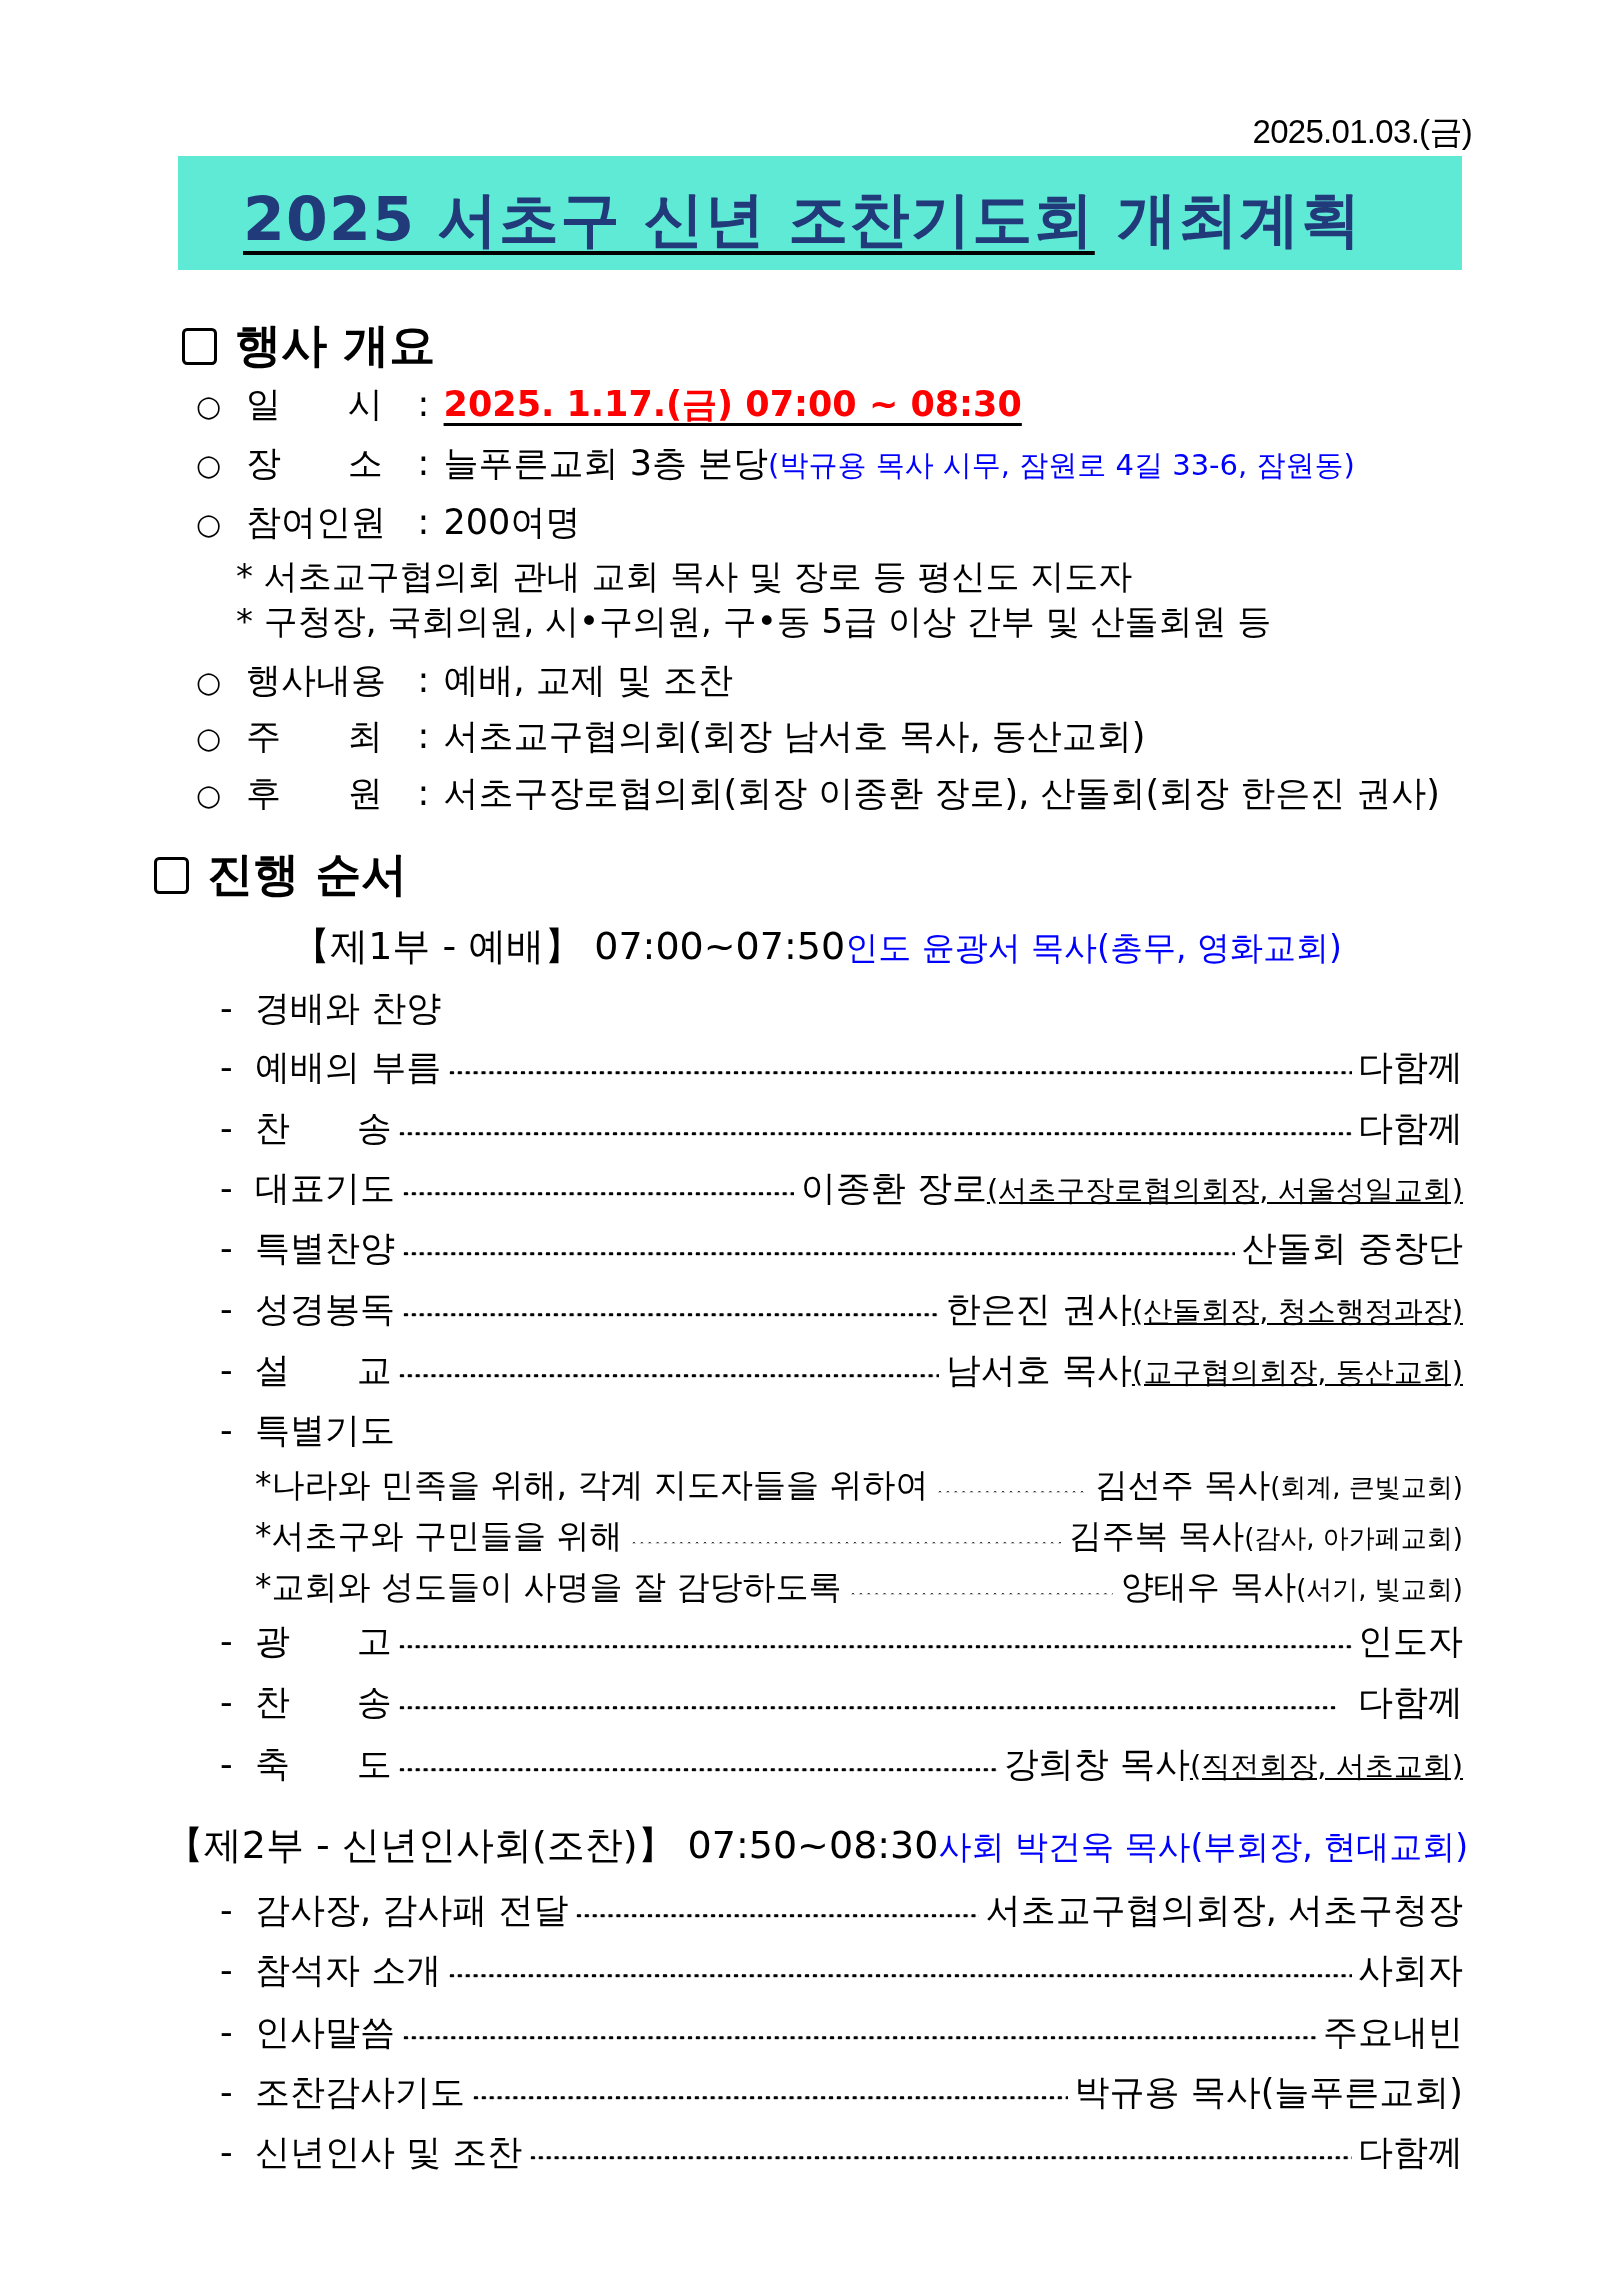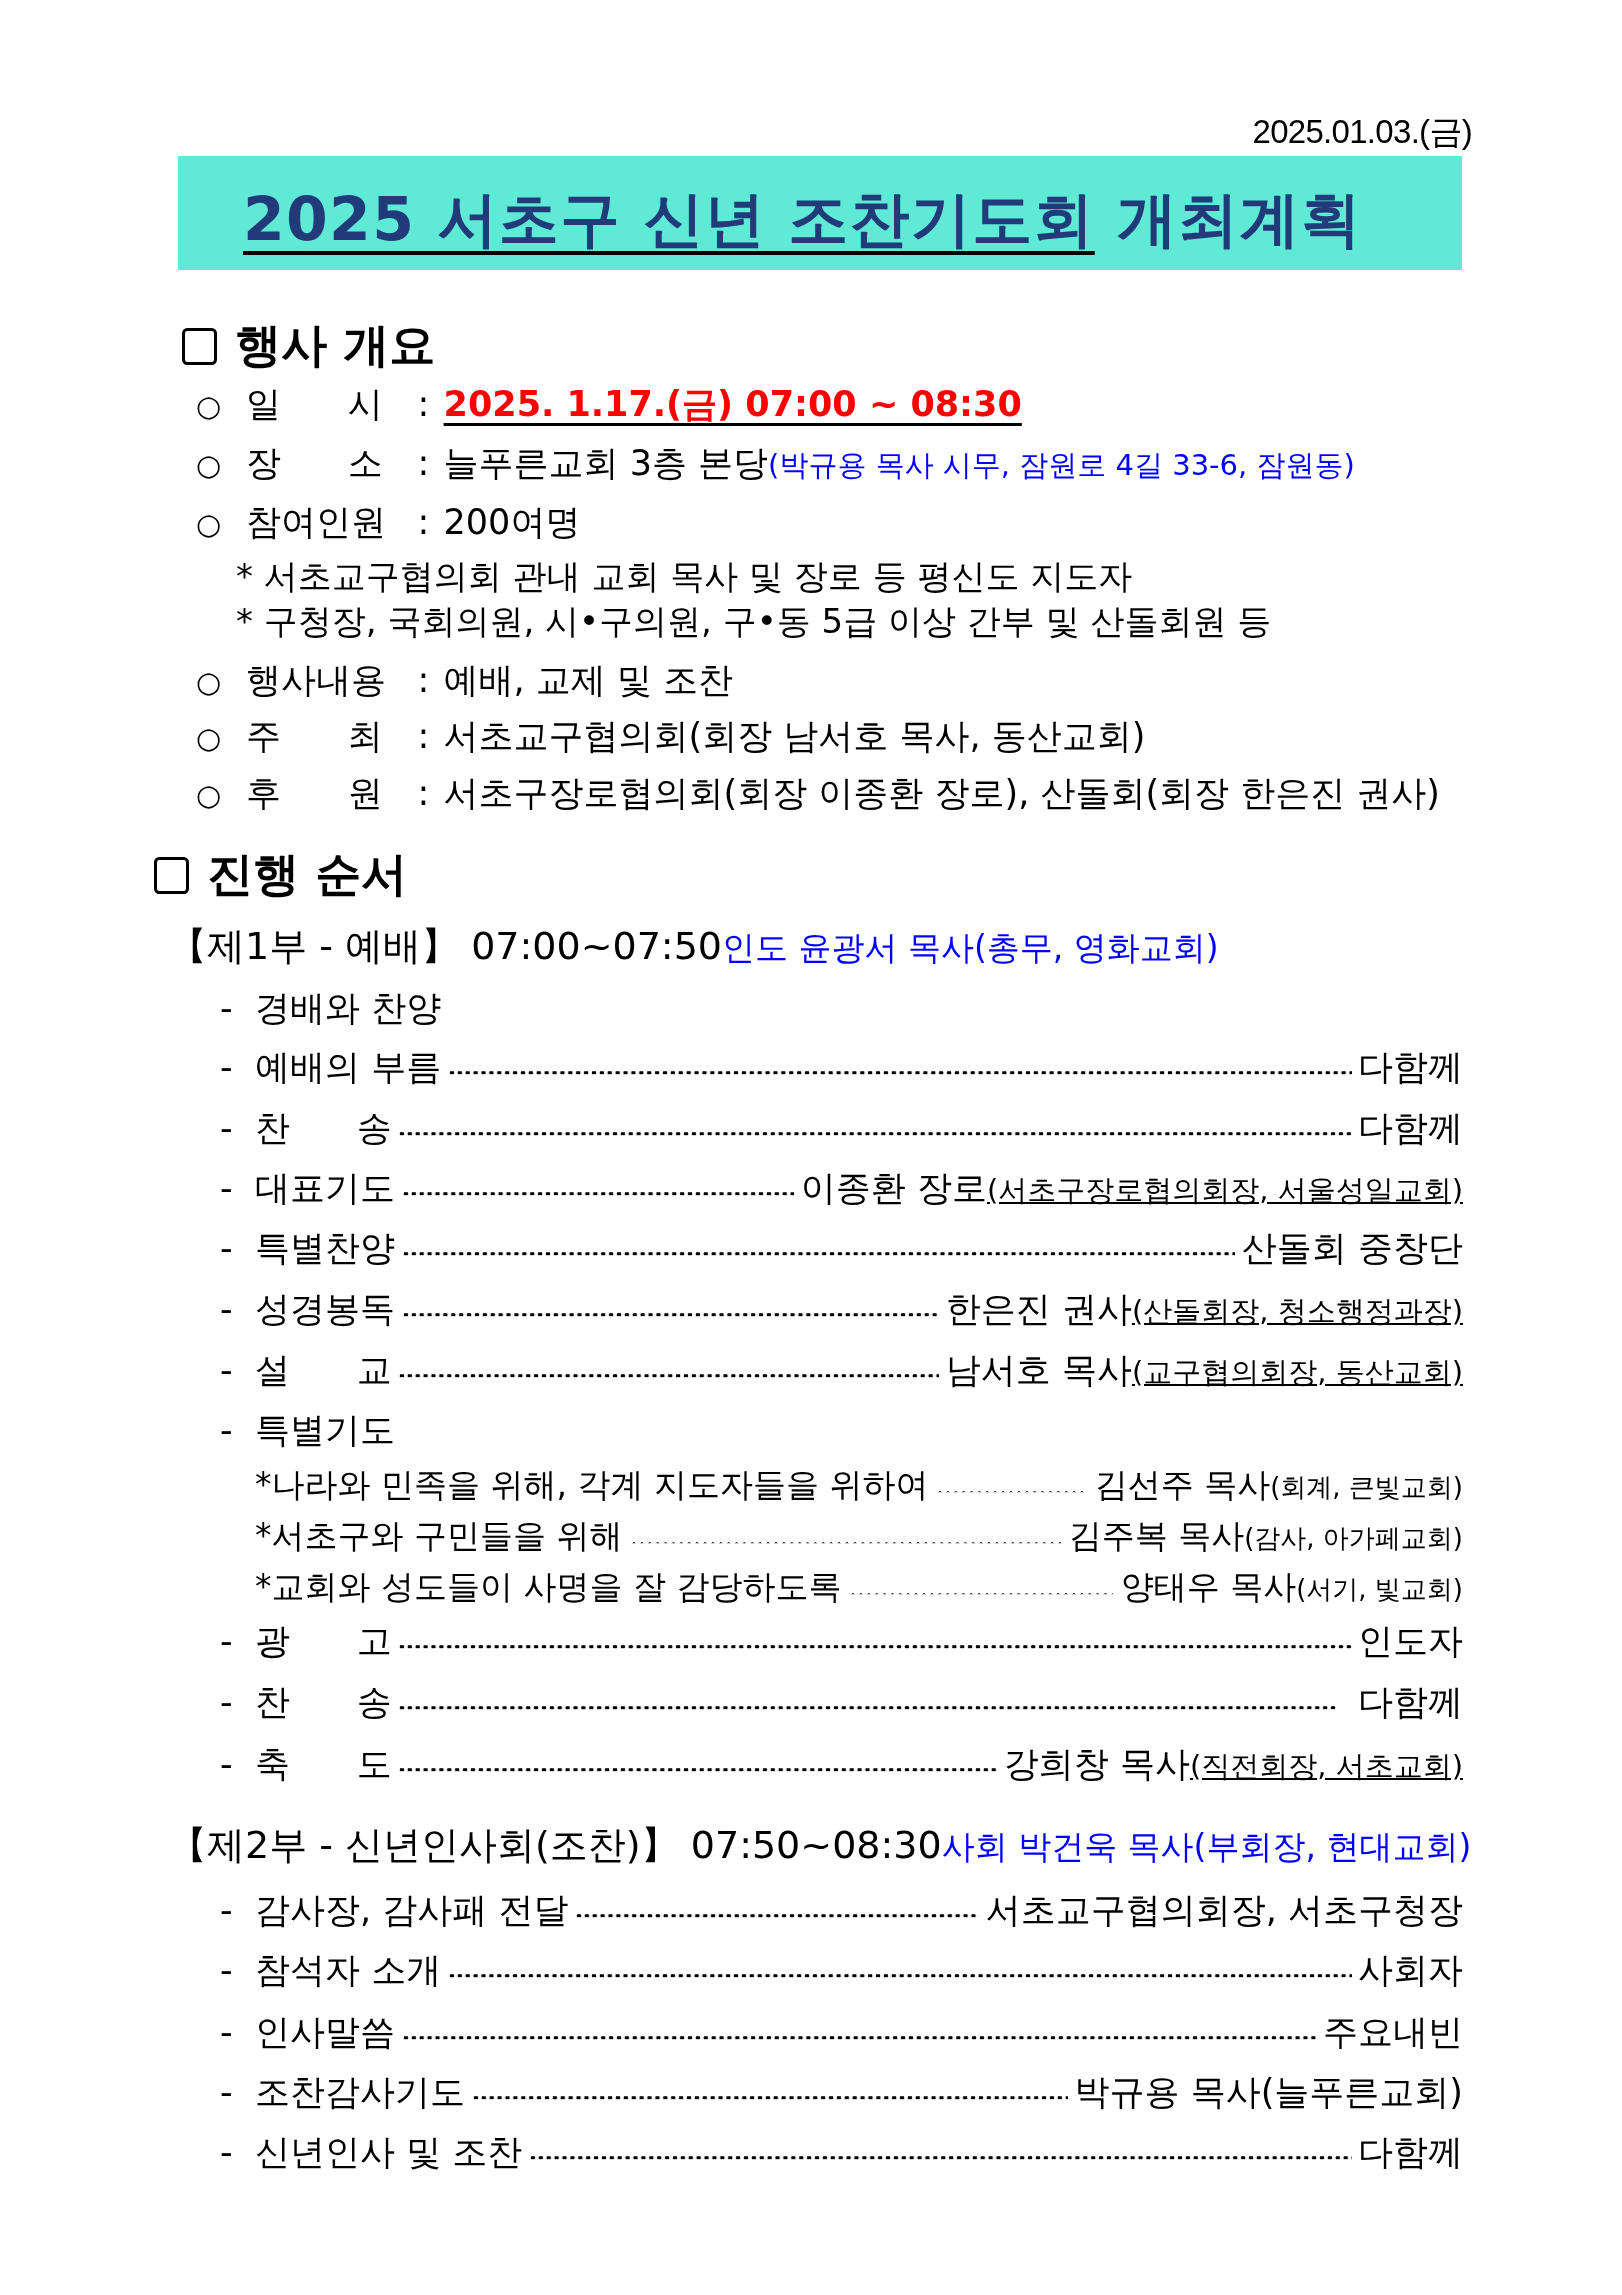--- a/index.html
+++ b/index.html
@@ -34,21 +34,21 @@
     position: absolute; font-size: 35px; white-space: nowrap; display: flex; align-items: baseline;
   }
   .bullet-o { width: 50px; display: inline-block; font-size: 29px; }
   .lbl { display: inline-block; }
   .colon { display: inline-block; margin: 0 14.4px; }
   .red { color: #ff0000; font-weight: bold; text-decoration: underline; text-decoration-color: #000; text-underline-offset: 6.5px; text-decoration-thickness: 2.6px; }
   .blue { color: #0000ff; }
   .small { font-size: 29px; }
   .note { font-size: 34px; }
   .part-header {
-    position: absolute; left: 169px; width: 1296px; display: flex; justify-content: flex-start; align-items: baseline;
+    position: absolute; left: 169px; width: 1296px; display: flex; justify-content: center; align-items: baseline;
     font-size: 38px; white-space: nowrap;
   }
   .part-header .right { color: #0000ff; font-size: 33px; }
   .prog {
     position: absolute; left: 220px; width: 1243px; display: flex; align-items: baseline; font-size: 35px; white-space: nowrap;
   }
   .prog .dash { width: 35px; display: inline-block; }
   .prog .name { display: inline-block; }
   .prog .dots {
     flex: 1; margin: 0 6.5px; height: 0.1em; align-self: center;

